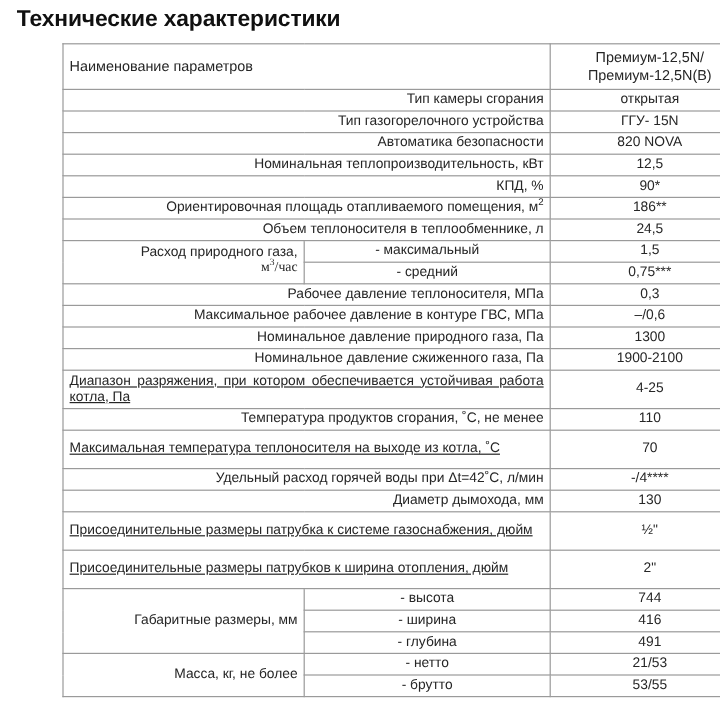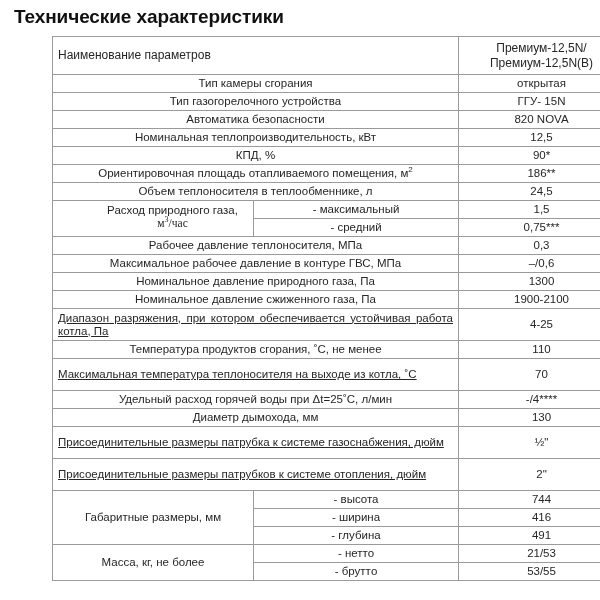--- a/index.html
+++ b/index.html
@@ -58,21 +58,21 @@
   
   #spec-table {
     border: 1.6px solid #6f6f6f;
   }
 
   .c-param   { width: 201px; text-align: left; }
   .c-sub     { width: 205px; text-align: left; }
   .c-val     { width: 166px; text-align: center; }
 
   .param-cell {
-    text-align: center;
+    text-align: right;
     height: 17px;
   }
   .param-cell.two-line {
     height: 32px;
   }
   .param-cell.justify {
     text-align: justify;
     text-align-last: left;
     text-decoration: underline;
   }
@@ -214,36 +214,36 @@
         <td class="param-cell" colspan="2">Температура продуктов сгорания, ˚С,  не менее</td>
         <td class="val-cell">110</td>
       </tr>
 
       <tr>
         <td class="param-cell two-line justify" colspan="2">Максимальная температура теплоносителя на выходе из котла, ˚С</td>
         <td class="val-cell">70</td>
       </tr>
 
       <tr>
-        <td class="param-cell" colspan="2">Удельный расход горячей воды при Δt=25˚С, л/мин</td>
+        <td class="param-cell" colspan="2">Удельный расход горячей воды при Δt=42˚С, л/мин</td>
         <td class="val-cell">-/4****</td>
       </tr>
 
       <tr>
         <td class="param-cell" colspan="2">Диаметр дымохода, мм</td>
         <td class="val-cell">130</td>
       </tr>
 
       <tr>
         <td class="param-cell two-line justify" colspan="2">Присоединительные размеры патрубка к системе газоснабжения, дюйм</td>
         <td class="val-cell">½"</td>
       </tr>
 
       <tr class="group-end">
-        <td class="param-cell two-line justify" colspan="2">Присоединительные размеры патрубков к системе отопления, дюйм</td>
+        <td class="param-cell two-line justify" colspan="2">Присоединительные размеры патрубков к ширина отопления, дюйм</td>
         <td class="val-cell">2"</td>
       </tr>
 
       <tr>
         <td class="param-cell" rowspan="3">Габаритные размеры, мм</td>
         <td class="sub-label">- высота</td>
         <td class="val-cell">744</td>
       </tr>
       <tr>
         <td class="sub-label">- ширина</td>

